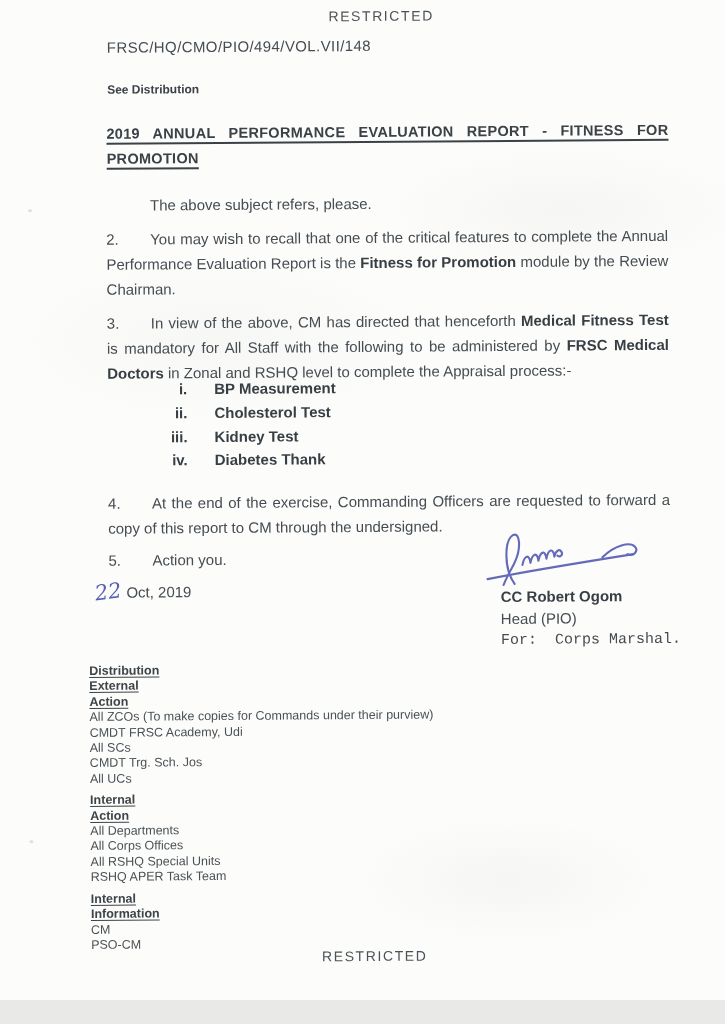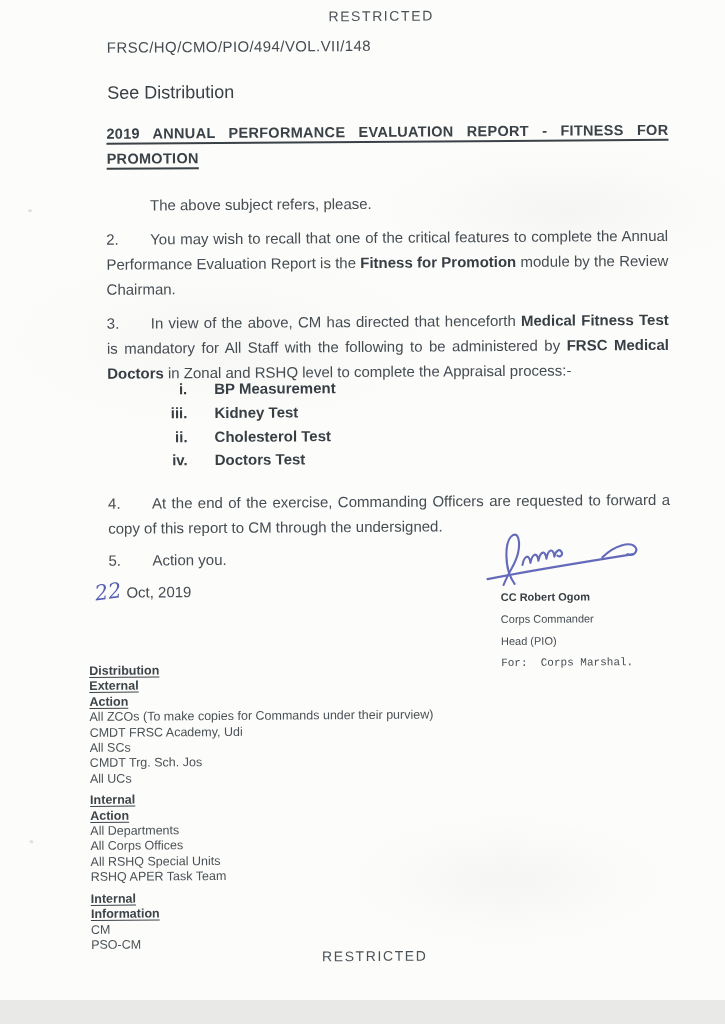--- a/index.html
+++ b/index.html
@@ -17,21 +17,21 @@
     color:#454c52;
   }
   .tilt{position:absolute;inset:0;transform:rotate(-0.4deg);transform-origin:50% 50%;}
   .abs{position:absolute;}
   .classification{
     width:100%;text-align:center;font-size:14px;letter-spacing:1.6px;color:#4b5257;
   }
   .class-top{top:8px;left:0;transform:translateX(22px);}
   .class-bottom{top:948px;left:0;transform:translateX(9px);}
   .ref-line{top:37px;left:110px;font-size:15px;letter-spacing:0.4px;}
-  .see-dist{top:81px;left:110px;font-size:18px;font-weight:normal;color:#3a4147;}
+  .see-dist{top:81px;left:110px;font-size:12px;font-weight:bold;color:#3a4147;}
   .title{
     top:120px;left:109px;width:562px;
     font-size:14.5px;font-weight:bold;color:#3a4147;
     line-height:25px;letter-spacing:0.3px;
     text-decoration:underline;text-underline-offset:4px;text-decoration-thickness:1.5px;
     text-align:justify;
   }
   .para{width:562px;font-size:15px;line-height:25px;text-align:justify;}
   .p1{top:176px;left:108px;text-indent:44px;text-align:left;}
   .p2{top:210px;left:108px;}
@@ -44,21 +44,21 @@
   .test-row{display:flex;line-height:23.8px;}
   .test-num{width:28px;text-align:right;}
   .test-label{margin-left:27px;}
   .date-line{top:577px;left:94px;font-size:15px;}
   .hw-day{
     display:inline-block;color:#575eb4;
     font-family:"DejaVu Serif", serif;font-style:italic;font-size:21px;
     transform:rotate(-7deg) translateY(1px);margin-right:5px;
   }
   .sig-svg{top:529px;left:483px;}
-  .sig-block{top:587px;left:500px;font-size:11px;line-height:22px;}
+  .sig-block{top:587px;left:500px;font-size:15px;line-height:22px;}
   .sig-name{font-weight:bold;color:#373e44;}
   .sig-for{white-space:pre;font-family:Liberation Mono, monospace;}
   .dist{top:662px;left:88px;font-size:12.5px;line-height:15.4px;color:#4a5156;}
   .dist .hd{font-weight:bold;color:#3d4449;text-decoration:underline;text-underline-offset:2px;}
   .dist .grp{margin-bottom:6px;}
   .artifact{position:absolute;background:rgba(90,95,100,0.18);border-radius:50%;}
 </style>
 </head>
 <body>
 
@@ -78,51 +78,50 @@
     <p class="abs para p2"><span class="pnum">2.</span><span>You may wish to recall that one of the critical features to complete the Annual Performance Evaluation Report is the </span><b>Fitness for Promotion</b><span> module by the Review Chairman.</span></p>
 
     <p class="abs para p3"><span class="pnum">3.</span><span>In view of the above, CM has directed that henceforth </span><b>Medical Fitness Test</b><span> is mandatory for All Staff with the following to be administered by </span><b>FRSC Medical Doctors</b><span> in Zonal and RSHQ level to complete the Appraisal process:-</span></p>
 
     <div class="abs tests">
       <div class="test-row">
         <span class="test-num">i.</span>
         <span class="test-label">BP Measurement</span>
       </div>
       <div class="test-row">
+        <span class="test-num">ii.</span>
+        <span class="test-label">Cholesterol Test</span>
+      </div>
+      <div class="test-row">
         <span class="test-num">iii.</span>
         <span class="test-label">Kidney Test</span>
       </div>
       <div class="test-row">
-        <span class="test-num">ii.</span>
-        <span class="test-label">Cholesterol Test</span>
-      </div>
-      <div class="test-row">
         <span class="test-num">iv.</span>
-        <span class="test-label">Doctors Test</span>
+        <span class="test-label">Diabetes Thank</span>
       </div>
     </div>
 
     <p class="abs para p4"><span class="pnum">4.</span><span>At the end of the exercise, Commanding Officers are requested to forward a copy of this report to CM through the undersigned.</span></p>
 
     <p class="abs para p5"><span class="pnum">5.</span><span>Action you.</span></p>
 
     <div class="abs date-line"><span class="hw-day">22</span><span>Oct, 2019</span></div>
 
     <svg class="abs sig-svg" width="162" height="62" viewBox="0 0 162 62">
       <g fill="none" stroke="#575eb4" stroke-width="2.1" stroke-linecap="round" stroke-linejoin="round" opacity="0.92">
         <path d="M4,51 C45,43 104,34 150,27"></path>
         <path d="M31,56 C20,40 21,12 30,7 C37,4 38,21 31,35 C27,43 22,51 20,57"></path>
         <path d="M39,37 c2,-10 7,-11 8,-2 c2,-10 7,-11 8,-2 c2,-10 7,-11 8,-2 c2,-10 7,-11 8,-2 c1,-6 5,-8 7,-5 c2,3 -1,6 -4,4"></path>
         <path d="M119,30 C131,18 147,14 152,20 C155,24 150,30 144,27"></path>
       </g>
     </svg>
 
     <div class="abs sig-block">
       <div class="sig-name">CC Robert Ogom</div>
-      <div>Corps Commander</div>
       <div>Head (PIO)</div>
       <div class="sig-for">For:  Corps Marshal.</div>
     </div>
 
     <div class="abs dist">
       <div class="hd">Distribution</div>
 
       <div class="grp">
         <div class="hd">External</div>
         <div class="hd">Action</div>

